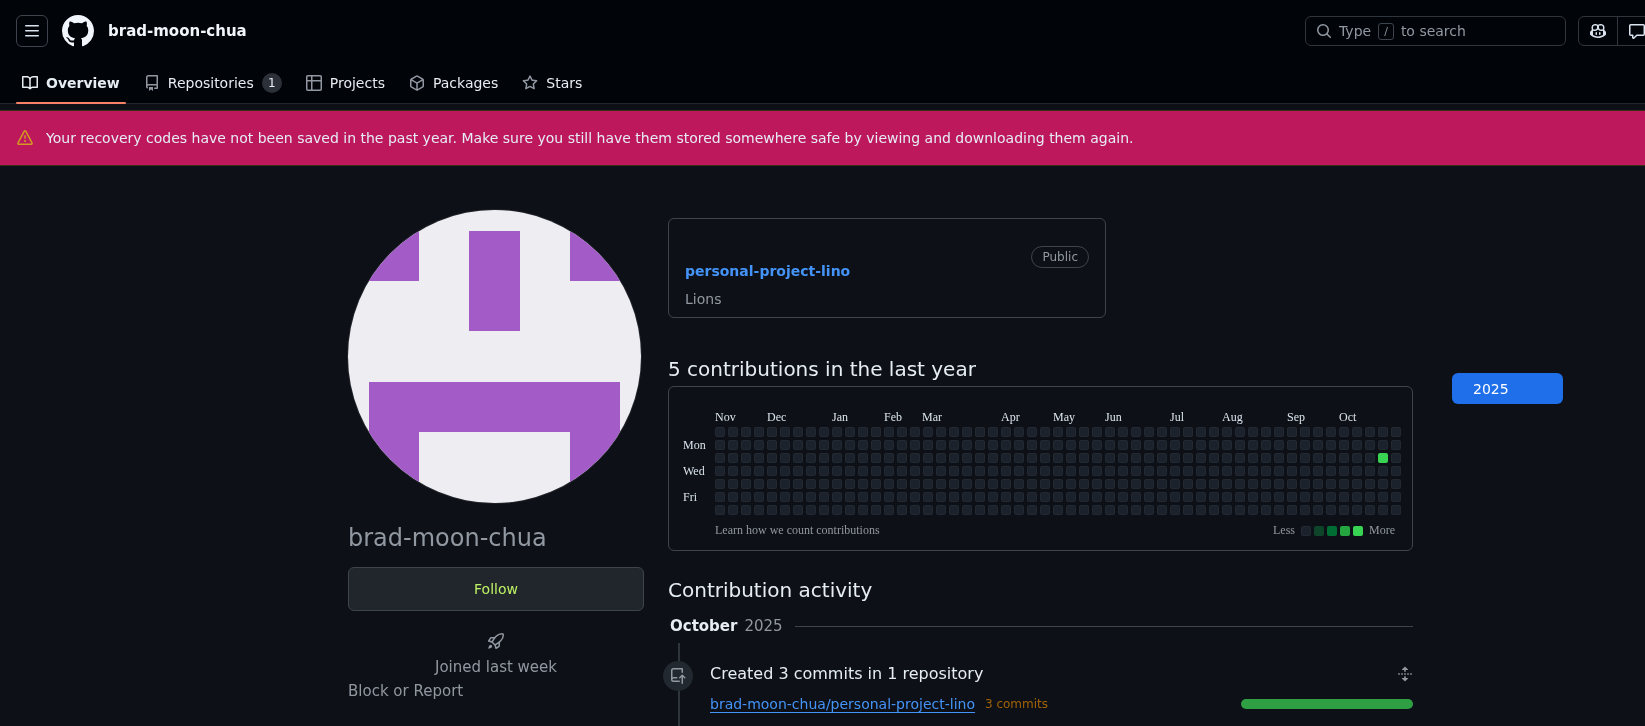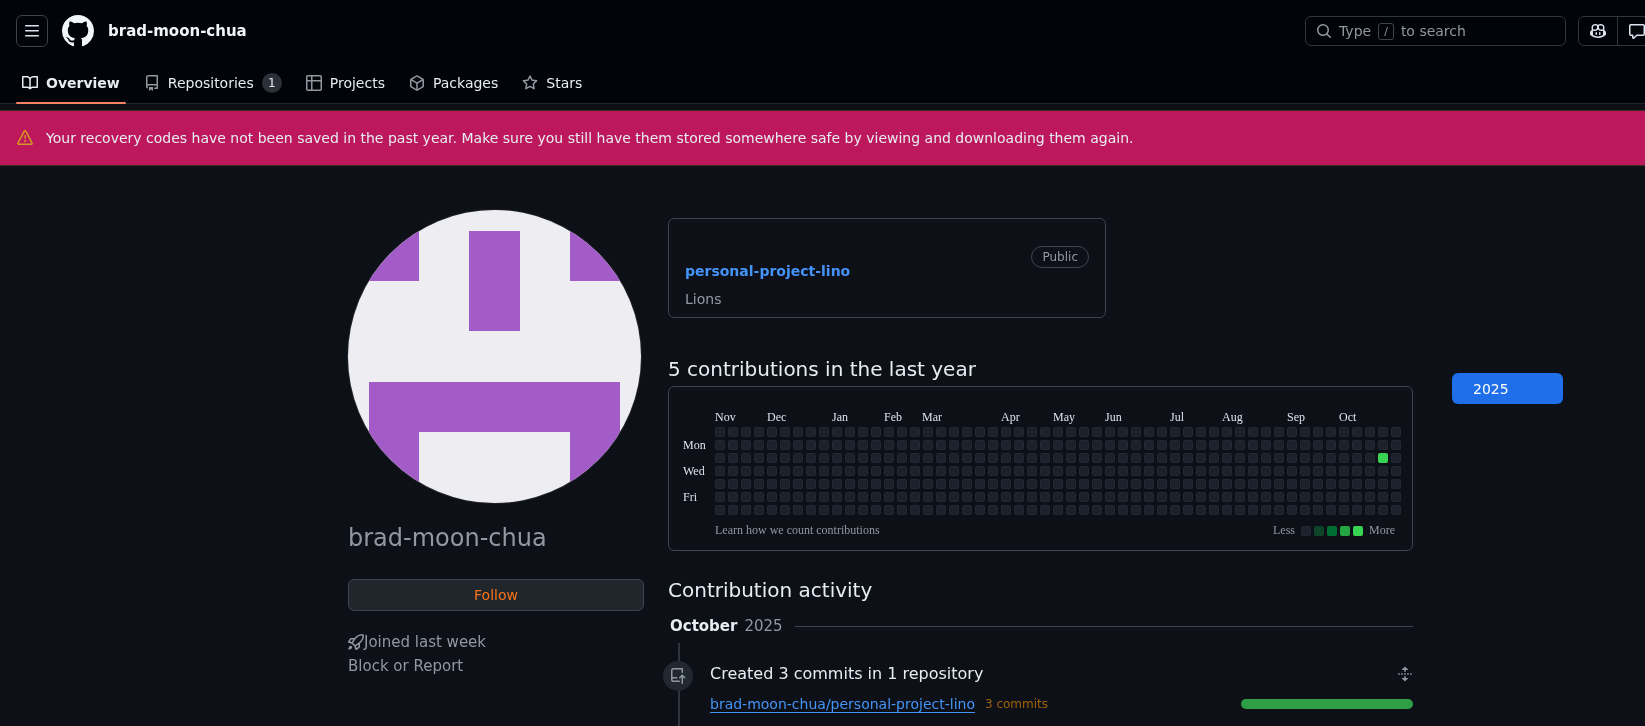--- a/index.html
+++ b/index.html
@@ -47,23 +47,23 @@
   .left-col { width:296px; flex:none; }
   .right-col { width:745px; flex:none; position:relative; }
   .year-col { width:126px; flex:none; position:relative; }
 
   
   .avatar { width:293px; height:293px; border-radius:50%; background:#eeedf2; position:relative; overflow:hidden;
     box-shadow:0 0 0 1px rgba(255,255,255,.08); }
   .avatar-grid { position:absolute; inset:21px; display:grid; grid-template-columns:repeat(5,1fr); grid-template-rows:repeat(5,1fr); }
   .avatar-cell.on { background:#a35bc8; }
   .profile-name { margin-top:20px; font-size:24px; font-weight:400; color:#9198a1; line-height:1.25; }
-  .follow-btn { margin-top:26px; width:100%; height:32px; background:#21262d; border:1px solid #3d444d; border-radius:6px;
-    color:#f97316; font-size:14px; font-weight:500; cursor:pointer; font-family:inherit; }
-  .joined { margin-top:22px; display:flex; align-items:center; color:#9198a1; font-size:15px; }
+  .follow-btn { margin-top:14px; width:100%; height:44px; background:#21262d; border:1px solid #3d444d; border-radius:6px;
+    color:#bef264; font-size:14px; font-weight:500; cursor:pointer; font-family:inherit; }
+  .joined { margin-top:22px; display:flex; align-items:center; gap:9px; color:#9198a1; font-size:15px;flex-direction:column; }
   .block-report { display:inline-block; margin-top:6px; color:#9198a1; font-size:15px; cursor:pointer; }
 
   
   .section-title { font-size:20px; font-weight:400; line-height:1.1; color:#e6edf3; }
   .repo-card { margin-top:8px; width:438px; height:100px; border:1px solid #3d444d; border-radius:6px; padding:16px; }
   .repo-head { display:flex; align-items:center; justify-content:space-between; }
   .repo-link { color:#4493f8; font-weight:700; font-size:14px; cursor:pointer;margin-top:28px; }
   .visibility-badge { border:1px solid #3d444d; border-radius:2em; color:#9198a1; font-size:12px; padding:1px 10px; line-height:18px; }
   .repo-desc { margin-top:12px; color:#9198a1; font-size:14px; }
 

